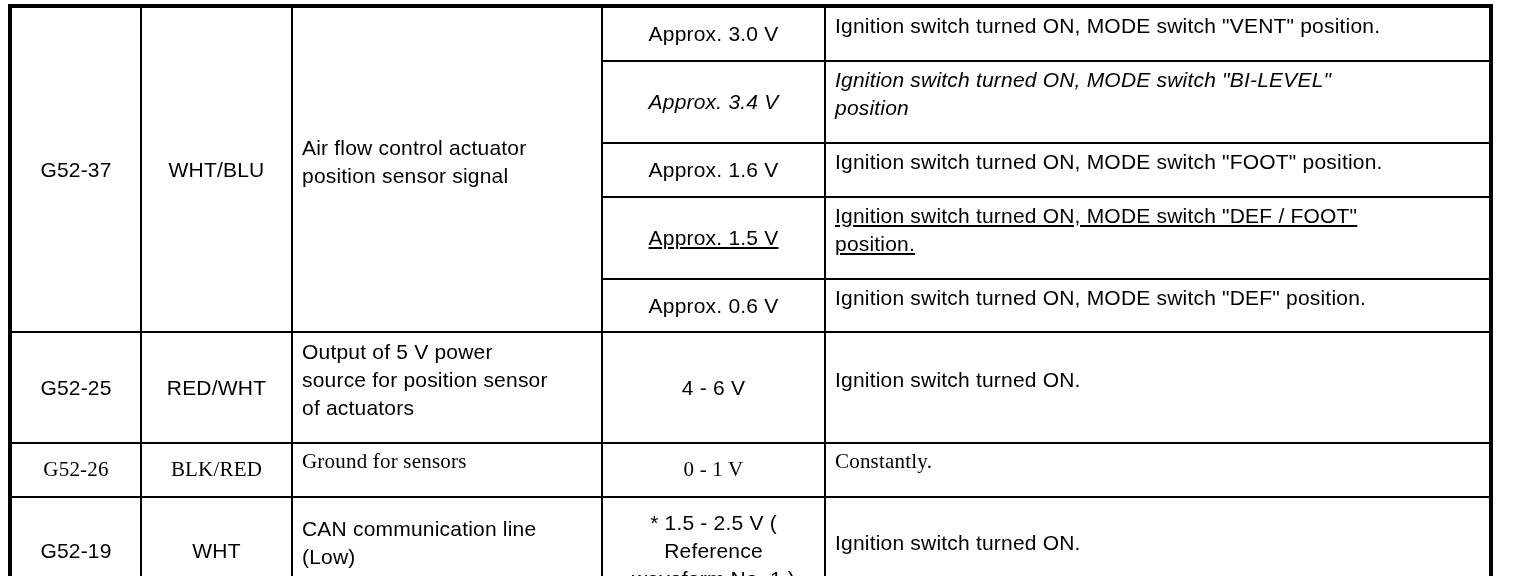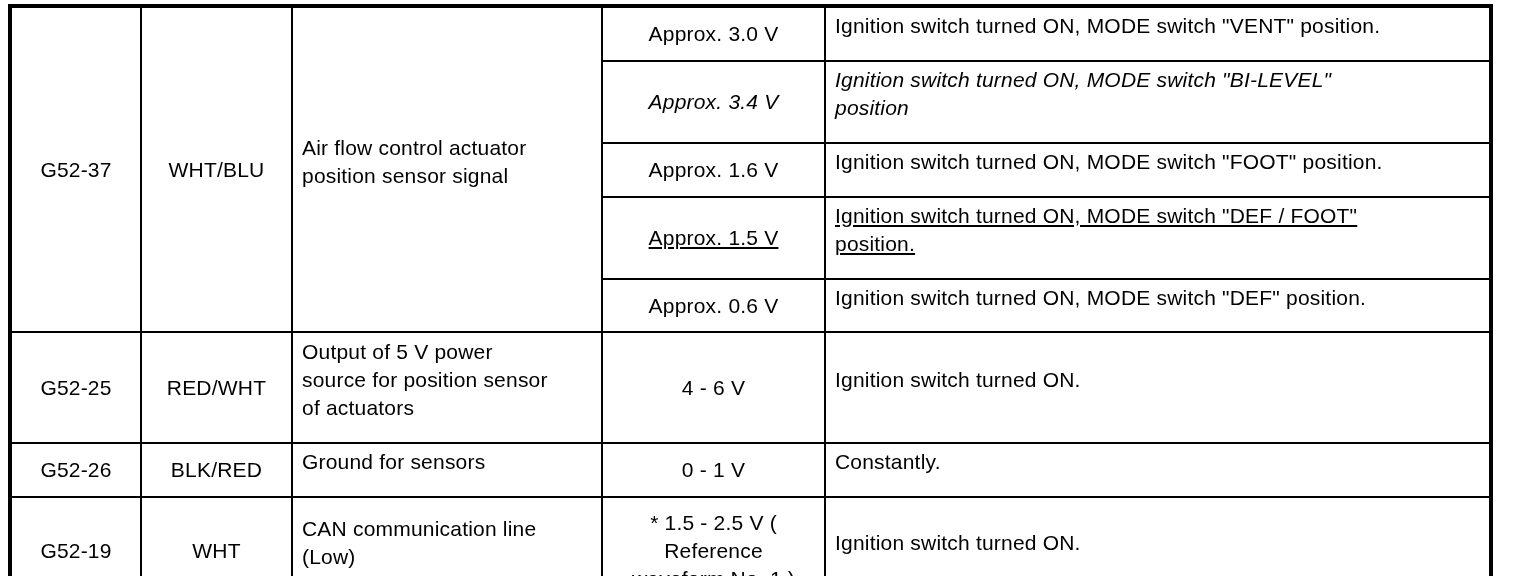--- a/index.html
+++ b/index.html
@@ -36,21 +36,21 @@
     white-space: pre-line;
     overflow: hidden;
   }
   td.cc { text-align: center; padding: 2px 4px; }
   td.cl { text-align: left; padding: 4px 8px 20px 9px; }
   tr.h49  { height: 49px; }
   tr.h77  { height: 77px; font-style: italic; }
   tr.h50  { height: 50px; }
   tr.h74  { height: 74px; text-decoration: underline; }
   tr.h111 { height: 111px; }
-  tr.h46  { height: 50px; }
+  tr.h46  { height: 50px; font-family: Liberation Serif, serif; }
   tr.h109 { height: 109px; }
 </style>
 </head>
 <body>
 
 <div class="page">
   <table class="pin-table">
     <colgroup>
       <col style="width:131px">
       <col style="width:151px">

